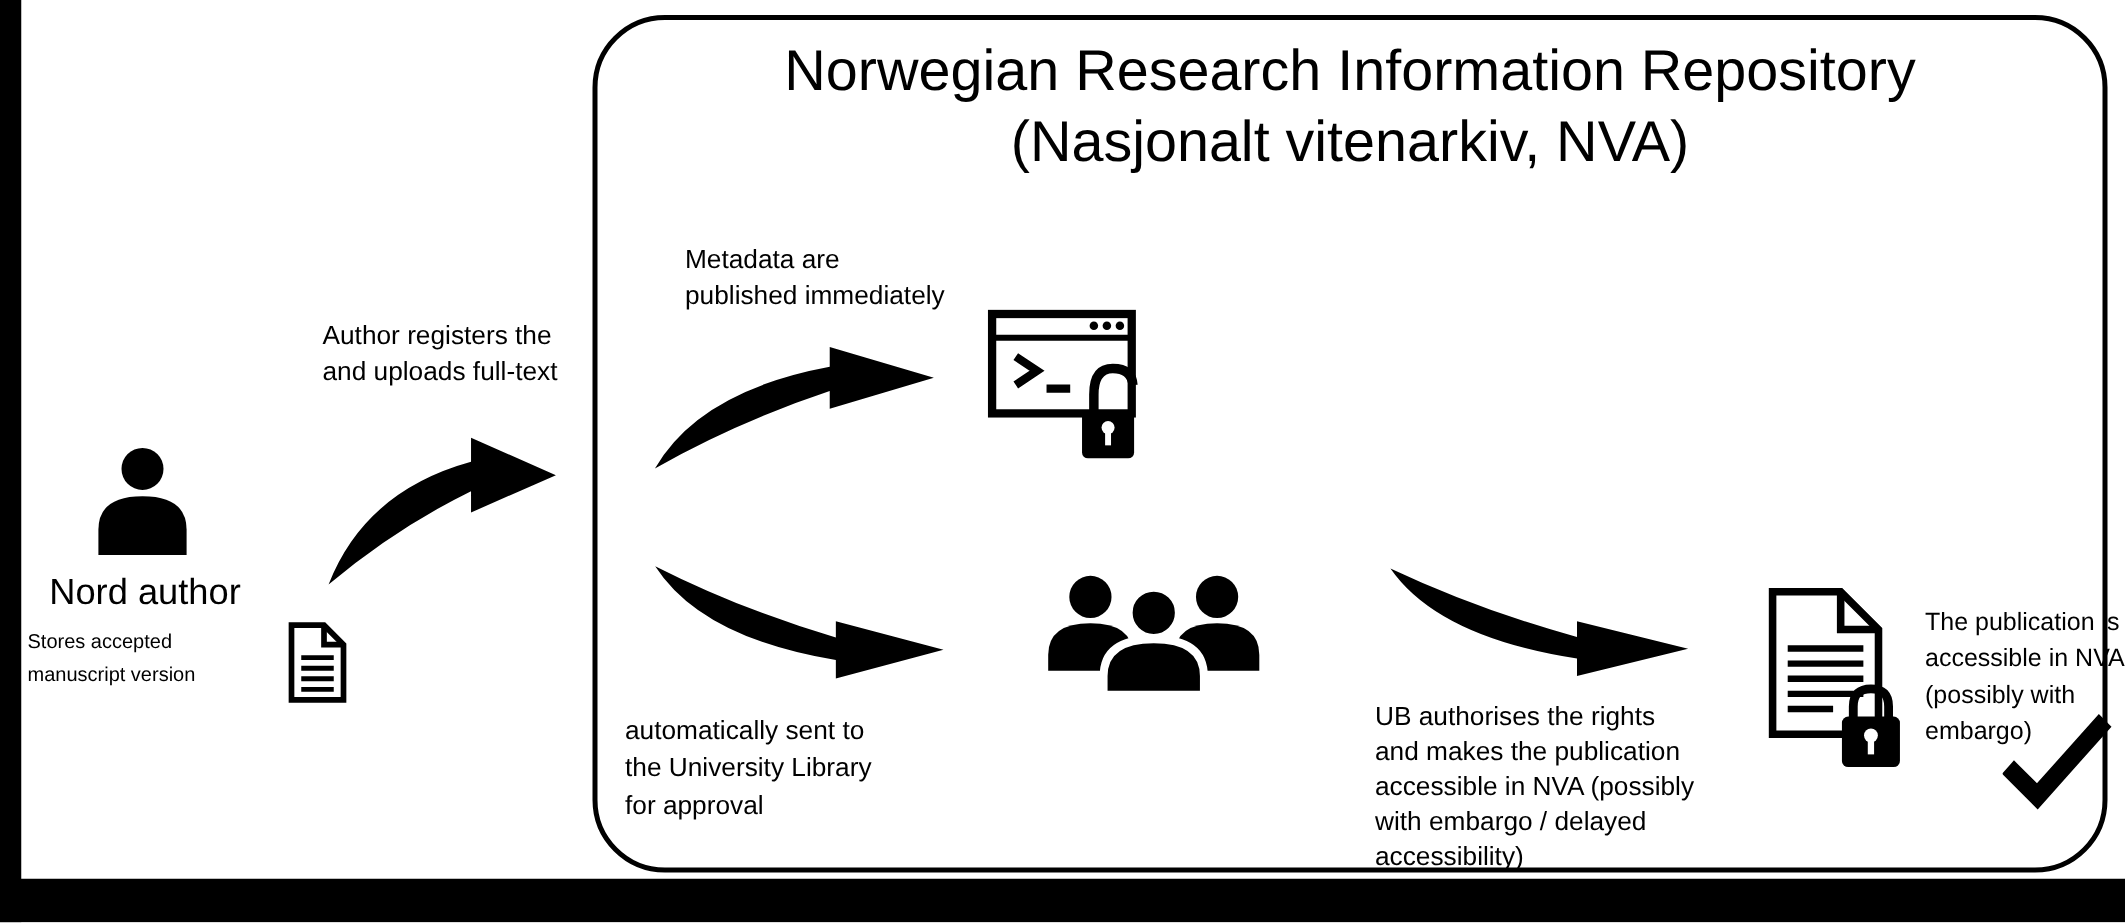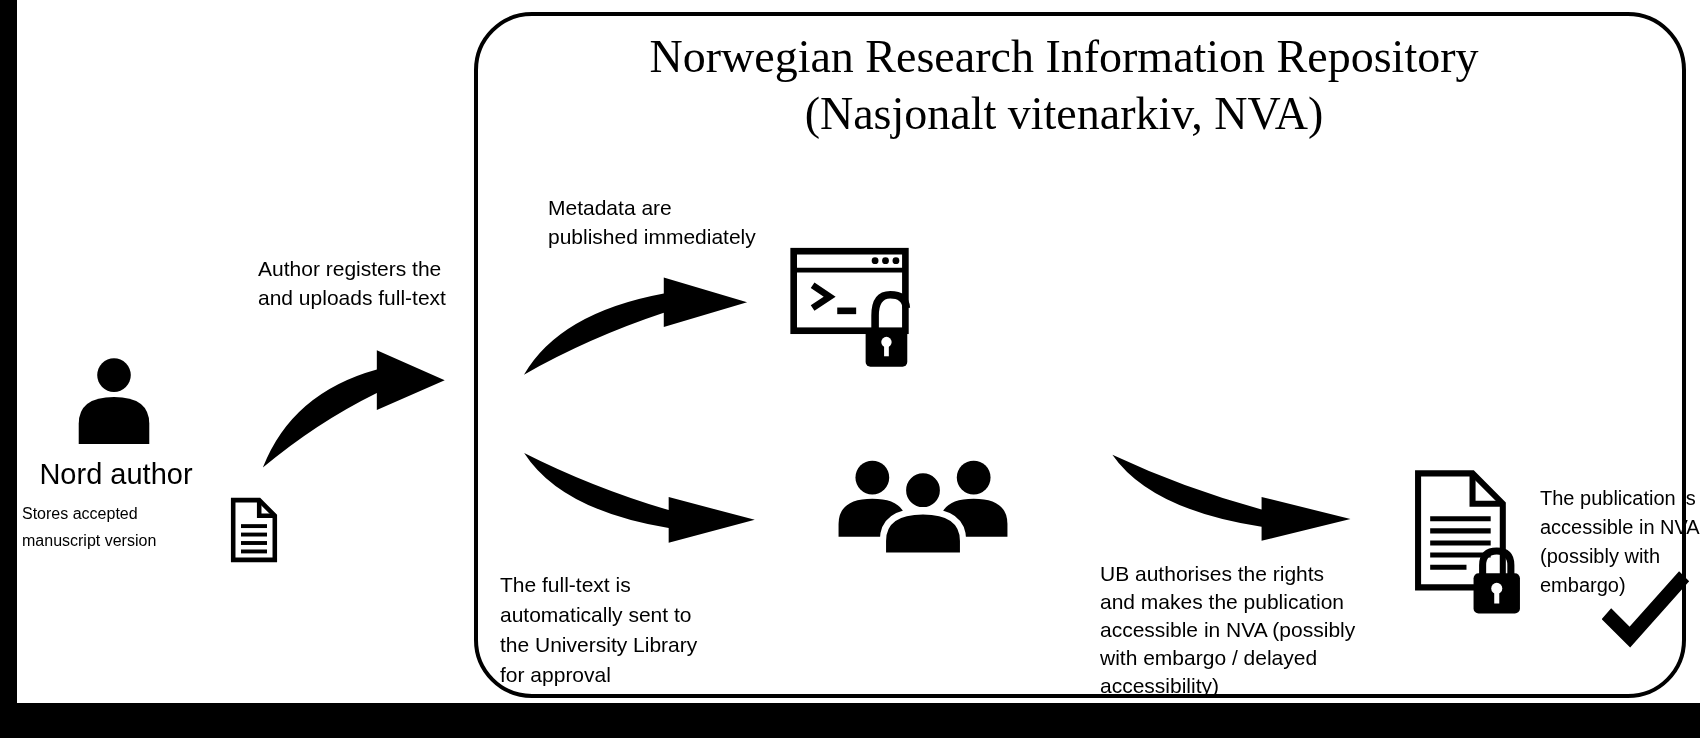--- a/index.html
+++ b/index.html
@@ -20,26 +20,25 @@
 
   .nva-box {
     left: 474px; top: 12px;
     width: 1212px; height: 686px;
     border: 4px solid #000;
     border-radius: 58px;
     background: transparent;
   }
 
   .title {
-    left: 458px; top: 28px; width: 1212px;
+    left: 474px; top: 28px; width: 1212px;
     text-align: center;
     font-size: 46px;
     line-height: 57px;
     letter-spacing: 0;
-    font-family: Liberation Serif, serif;
   }
 
   .note { font-size: 21px; line-height: 29px; }
   .note-sm { font-size: 16px; line-height: 27px; }
 
   .author-name   { left: 10px;  top: 458px; width: 212px; text-align: center; font-size: 29px; }
   .stores-note   { left: 22px;  top: 500px; }
   .registers-note{ left: 238px; top: 254px; margin-left: 20px; }
   .metadata-note { left: 500px; top: 193px; margin-left: 48px; }
   .fulltext-note { left: 500px; top: 570px; line-height: 30px; }
@@ -139,21 +138,20 @@
     </svg>
   </div>
 
   <div class="abs arrow-fulltext">
     <svg viewBox="0 0 160 120" preserveAspectRatio="none" aria-hidden="true">
       <path d="M4 6 Q28 76 98 98 L98 116 L154 88 L98 60 L98 76 Q48 48 4 6 Z" fill="#000"></path>
     </svg>
   </div>
 
   <div class="abs note fulltext-note">
-    <div>The full-text is</div>
     <div>automatically sent to</div>
     <div>the University Library</div>
     <div>for approval</div>
   </div>
 
   <div class="abs library-icon">
     <svg viewBox="0 0 180 100" aria-hidden="true">
       <g fill="#000">
         <circle cx="42" cy="24" r="16"></circle>
         <path d="M10 80 V68 Q10 44 42 44 Q74 44 74 68 V80 Z"></path>

